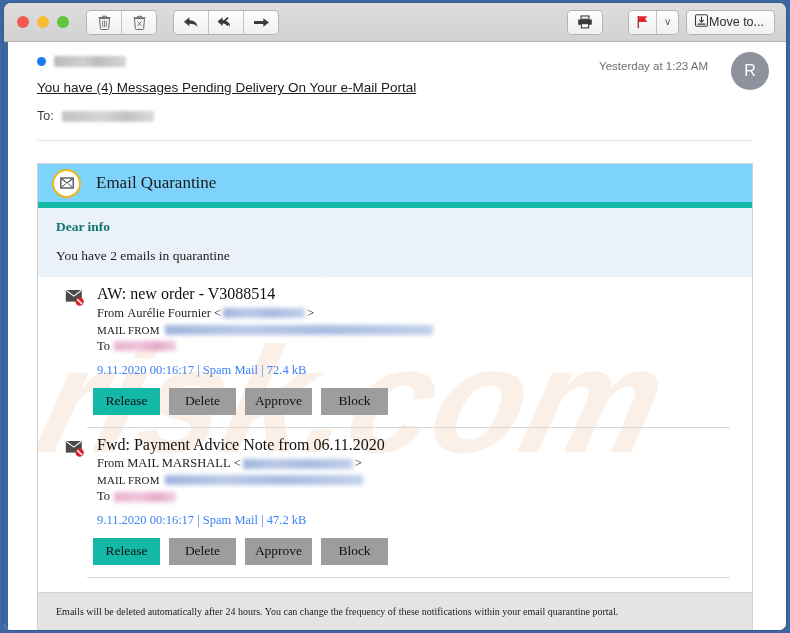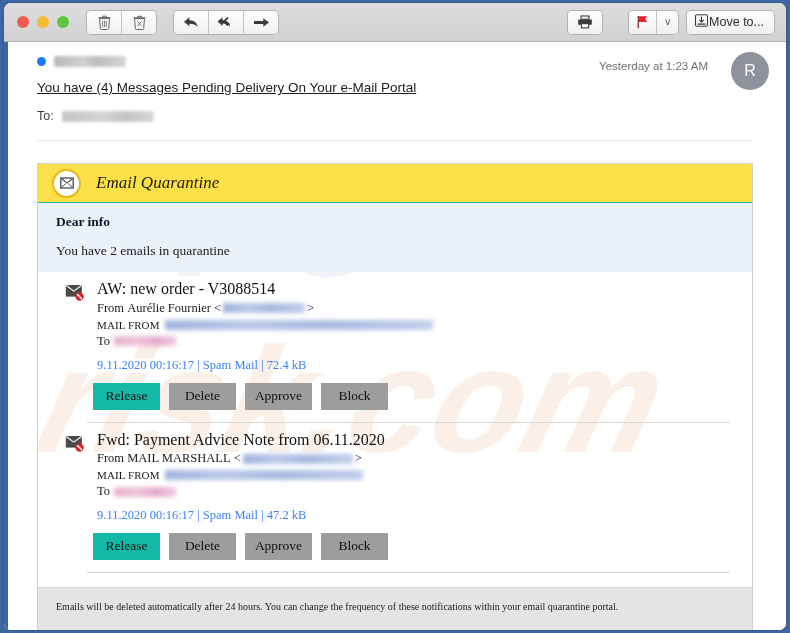--- a/index.html
+++ b/index.html
@@ -201,27 +201,26 @@
   #wm2 {
     top: 150px; left: 6px;
     font-size: 150px;
     color: rgba(226,168,120,0.17);
     transform: skewX(-14deg);
   }
   #card-head {
     position: relative;
     z-index: 2;
     height: 38px;
-    background: #fde047;
-    border-bottom: 1px solid #14b8a6;
+    background: #7dd3fc;
+    border-bottom: 6px solid #14b8a6;
     display: flex;
     align-items: center;
     padding-left: 14px;
     gap: 15px;
-    font-style: italic;
   }
   #logo {
     width: 25px; height: 25px;
     border-radius: 50%;
     border: 2.5px solid #e8b51c;
     background: #ffffff;
     display: flex;
     align-items: center;
     justify-content: center;
     flex: 0 0 auto;
@@ -234,21 +233,21 @@
   #greet-band {
     position: relative;
     z-index: 2;
     background: #eaf1f9;
     padding: 11px 0 13px 18px;
   }
   #greet {
     font-family: "Liberation Serif", serif;
     font-weight: bold;
     font-size: 13.5px;
-    color: #0f172a;
+    color: #0f766e;
   }
   #count {
     font-family: "Liberation Serif", serif;
     font-size: 13.5px;
     color: #1b1b1b;
     margin-top: 13px;
   }
 
   .mail-item {
     position: relative;

